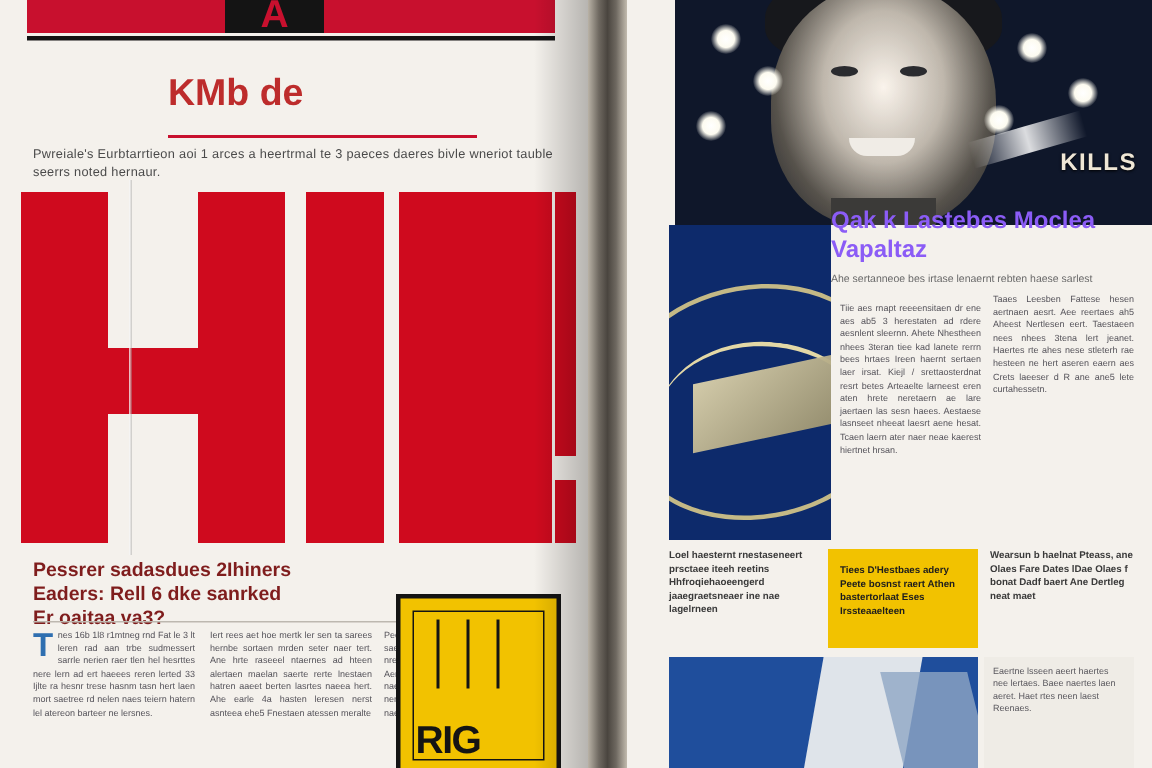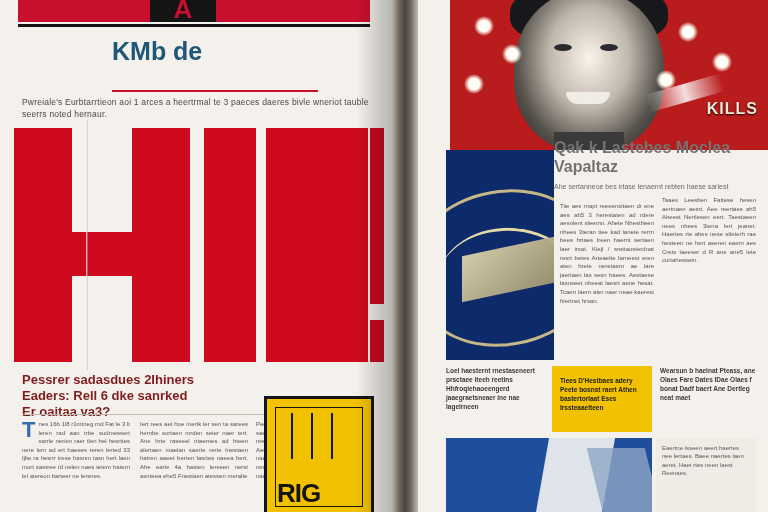--- a/index.html
+++ b/index.html
@@ -68,22 +68,22 @@
   }
 
   .masthead {
     position:absolute; top:30px; left:112px; width:260px;
   }
   .masthead .mh1 {
     font-size:29px; font-weight:bold; color:#c8102e; letter-spacing:-0.5px;
     line-height:30px; font-family:"Liberation Sans", sans-serif;
   }
   .masthead .mh2 {
-    font-size:25px; font-weight:bold; color:#0c4a6e; letter-spacing:0px;
-    line-height:28px; margin-top:7px; opacity:.92;
+    font-size:25px; font-weight:bold; color:#b91c1c; letter-spacing:0px;
+    line-height:28px; margin-top:18px; opacity:.92;
   }
   .mh-underline {
     position:absolute; top:90px; left:112px; width:206px; height:2px; background:#c8102e;
   }
 
   .deck {
     position:absolute; top:96px; left:22px; width:348px;
     font-size:8.5px; line-height:12px; color:#4a4a4a;
     letter-spacing:.2px;
   }
@@ -140,21 +140,21 @@
     position:absolute; left:10px; bottom:6px; font-size:26px; font-weight:bold;
     color:#141414; letter-spacing:-1px;
   }
   .yellowbox .yb-tick {
     position:absolute; top:14px; width:2px; height:46px; background:#141414;
   }
 
   
   .photo {
     position:absolute; top:0; left:38px; width:318px; height:150px;
-    background:#b91c1c; overflow:hidden;
+    background:#0f172a; overflow:hidden;
   }
   .photo-face {
     position:absolute; left:64px; top:-10px; width:150px; height:162px;
     background:radial-gradient(ellipse at 50% 42%, #efe9e2 0%, #b9b2a8 38%, #5a5650 68%, #22242a 100%);
     border-radius:48% 48% 44% 44%;
     filter: contrast(1.1);
   }
   .photo-hair {
     position:absolute; left:60px; top:-22px; width:158px; height:68px;
     background:#17181c; border-radius:50% 50% 40% 40%;
@@ -181,21 +181,21 @@
     transform:rotate(-16deg);
   }
   .photo-caption {
     position:absolute; right:10px; top:100px;
     color:#efe7d6; font-size:16px; font-weight:bold; letter-spacing:1px;
     text-shadow:0 1px 2px #000;
   }
 
   .r-headline {
     position:absolute; top:138px; left:142px; width:200px;
-    font-size:16px; font-weight:bold; line-height:19px; color:#737373;
+    font-size:16px; font-weight:bold; line-height:19px; color:#8b5cf6;
   }
   .r-subhead {
     position:absolute; top:182px; left:142px; width:200px;
     font-size:7px; line-height:10px; color:#6a6a6a;
   }
 
   .bluebox {
     position:absolute; left:34px; top:150px; width:108px; height:210px;
     background:#0d2a6b; overflow:hidden;
   }

